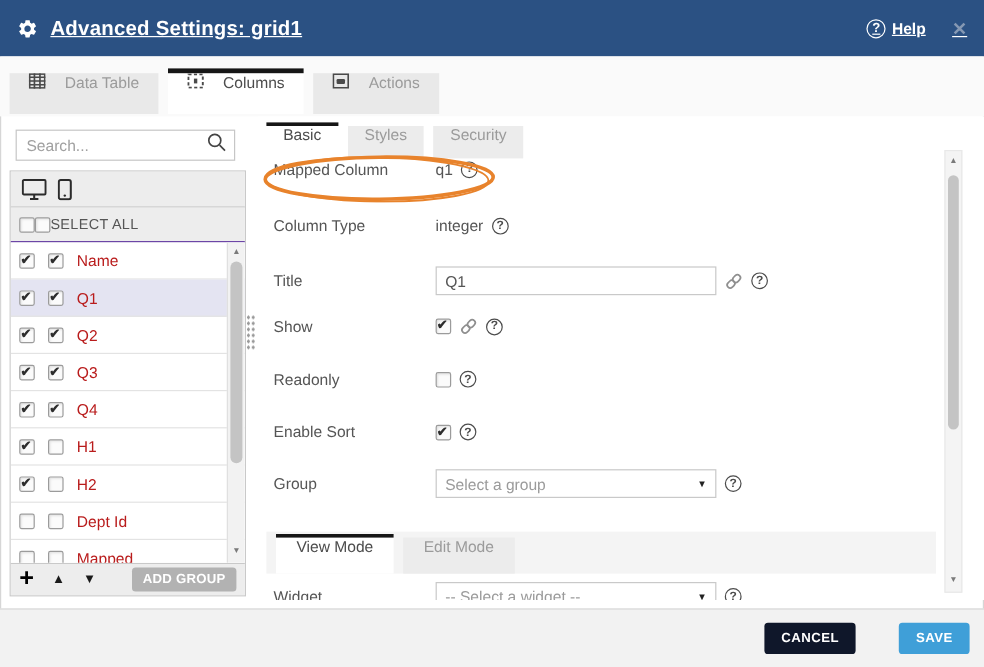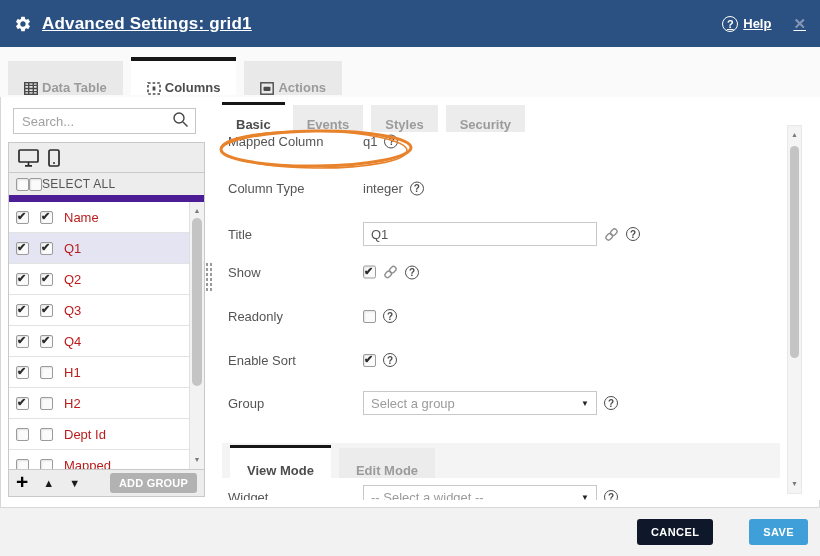--- a/index.html
+++ b/index.html
@@ -13,40 +13,40 @@
   .gear { display:inline-flex; }
   .title { font-size:17px; font-weight:700; margin-left:10px; letter-spacing:.2px; }
   .header-right { margin-left:auto; display:flex; align-items:center; }
   .help { display:flex; align-items:center; gap:5px; cursor:pointer; }
   .help-circle { width:16px; height:16px; border:1.5px solid #fff; border-radius:50%; display:inline-flex;
                  align-items:center; justify-content:center; font-size:11px; font-weight:700; }
   .help-label { font-size:13px; font-weight:600; }
   .close { margin-left:22px; color:#8598b3; font-size:15px; font-weight:700; cursor:pointer; }
 
   
-  .tab { display:flex; align-items:flex-end; gap:4px; padding:0 16px; height:34px; background:#e9e9e9;
-         color:#9b9b9b; font-size:13px; cursor:pointer; white-space:nowrap;font-weight:bold; }
+  .tab { display:flex; align-items:flex-start; gap:16px; padding:0 16px; height:34px; background:#e9e9e9;
+         color:#9b9b9b; font-size:13px; cursor:pointer; white-space:nowrap; }
   .tab.active { background:#fff; color:#4c4c4c; border-top:4px solid #161616; height:38px; }
   .tab-icon { display:inline-flex; }
 
   .main-tab-strip { position:absolute; top:47px; left:0; right:0; height:50px; background:#fafafa;
                     display:flex; align-items:flex-end; padding:0 0 2px 8px; gap:8px; }
 
   
   .left-panel { position:absolute; top:97px; left:8px; width:197px; height:400px; }
   .search-box { position:absolute; top:11px; left:5px; width:183px; height:26px; border:1px solid #c6c6c6;
                 background:#fff; display:flex; align-items:center; padding:0 6px 0 0; }
   .search-box input { border:none; outline:none; flex:1; min-width:0; font-size:13px; color:#777;
                       padding:0 8px; font-family:inherit; background:transparent; }
   .search-box input::placeholder { color:#a0a0a0; }
   .panel-body { position:absolute; top:45px; left:0; right:0; bottom:0; border:1px solid #c9c9c9;
                 display:flex; flex-direction:column; background:#fff; }
   .device-row { height:30px; background:#ededed; border-bottom:1px solid #c9c9c9; display:flex;
                 align-items:center; padding-left:9px; gap:9px; flex:none; }
-  .selectall-row { height:29px; background:#ededed; border-bottom:7px solid #4c1d95; display:flex;
+  .selectall-row { height:29px; background:#ededed; border-bottom:1px solid #4c1d95; display:flex;
                    align-items:center; padding-left:7px; flex:none; }
   .selectall-label { font-size:12px; color:#555; letter-spacing:.3px; }
   .list { flex:1; position:relative; overflow:hidden; background:#fff; }
   .list-row { display:flex; align-items:center; gap:11px; padding-left:7px; padding-right:18px;
               height:31px; border-bottom:1px solid #e3e3e3; font-size:13px; color:#b91c1c; cursor:pointer; }
   .list-row.selected { background:#e4e4f2; }
   .list-toolbar { height:27px; background:#ededed; border-top:1px solid #c9c9c9; display:flex;
                   align-items:center; padding:0 7px; gap:15px; flex:none; }
   .plus { font-size:21px; font-weight:700; color:#000; line-height:1; margin-top:-4px; cursor:pointer; }
   .tri { font-size:11px; color:#1a1a1a; cursor:pointer; }
@@ -249,23 +249,20 @@
   </div>
 
   <div class="grip"></div>
 
   <div class="right-panel">
     <div class="detail-tab-strip" id="detail-tabs">
         <div class="tab sub active">
           <span>Basic</span>
         </div>
         <div class="tab sub">
-          <span>Events</span>
-        </div>
-        <div class="tab sub">
           <span>Styles</span>
         </div>
         <div class="tab sub">
           <span>Security</span>
         </div>
       </div>
 
     <div class="frow" style="top:31px">
       <span class="flabel">Mapped Column</span>
       <div class="fctrl">

